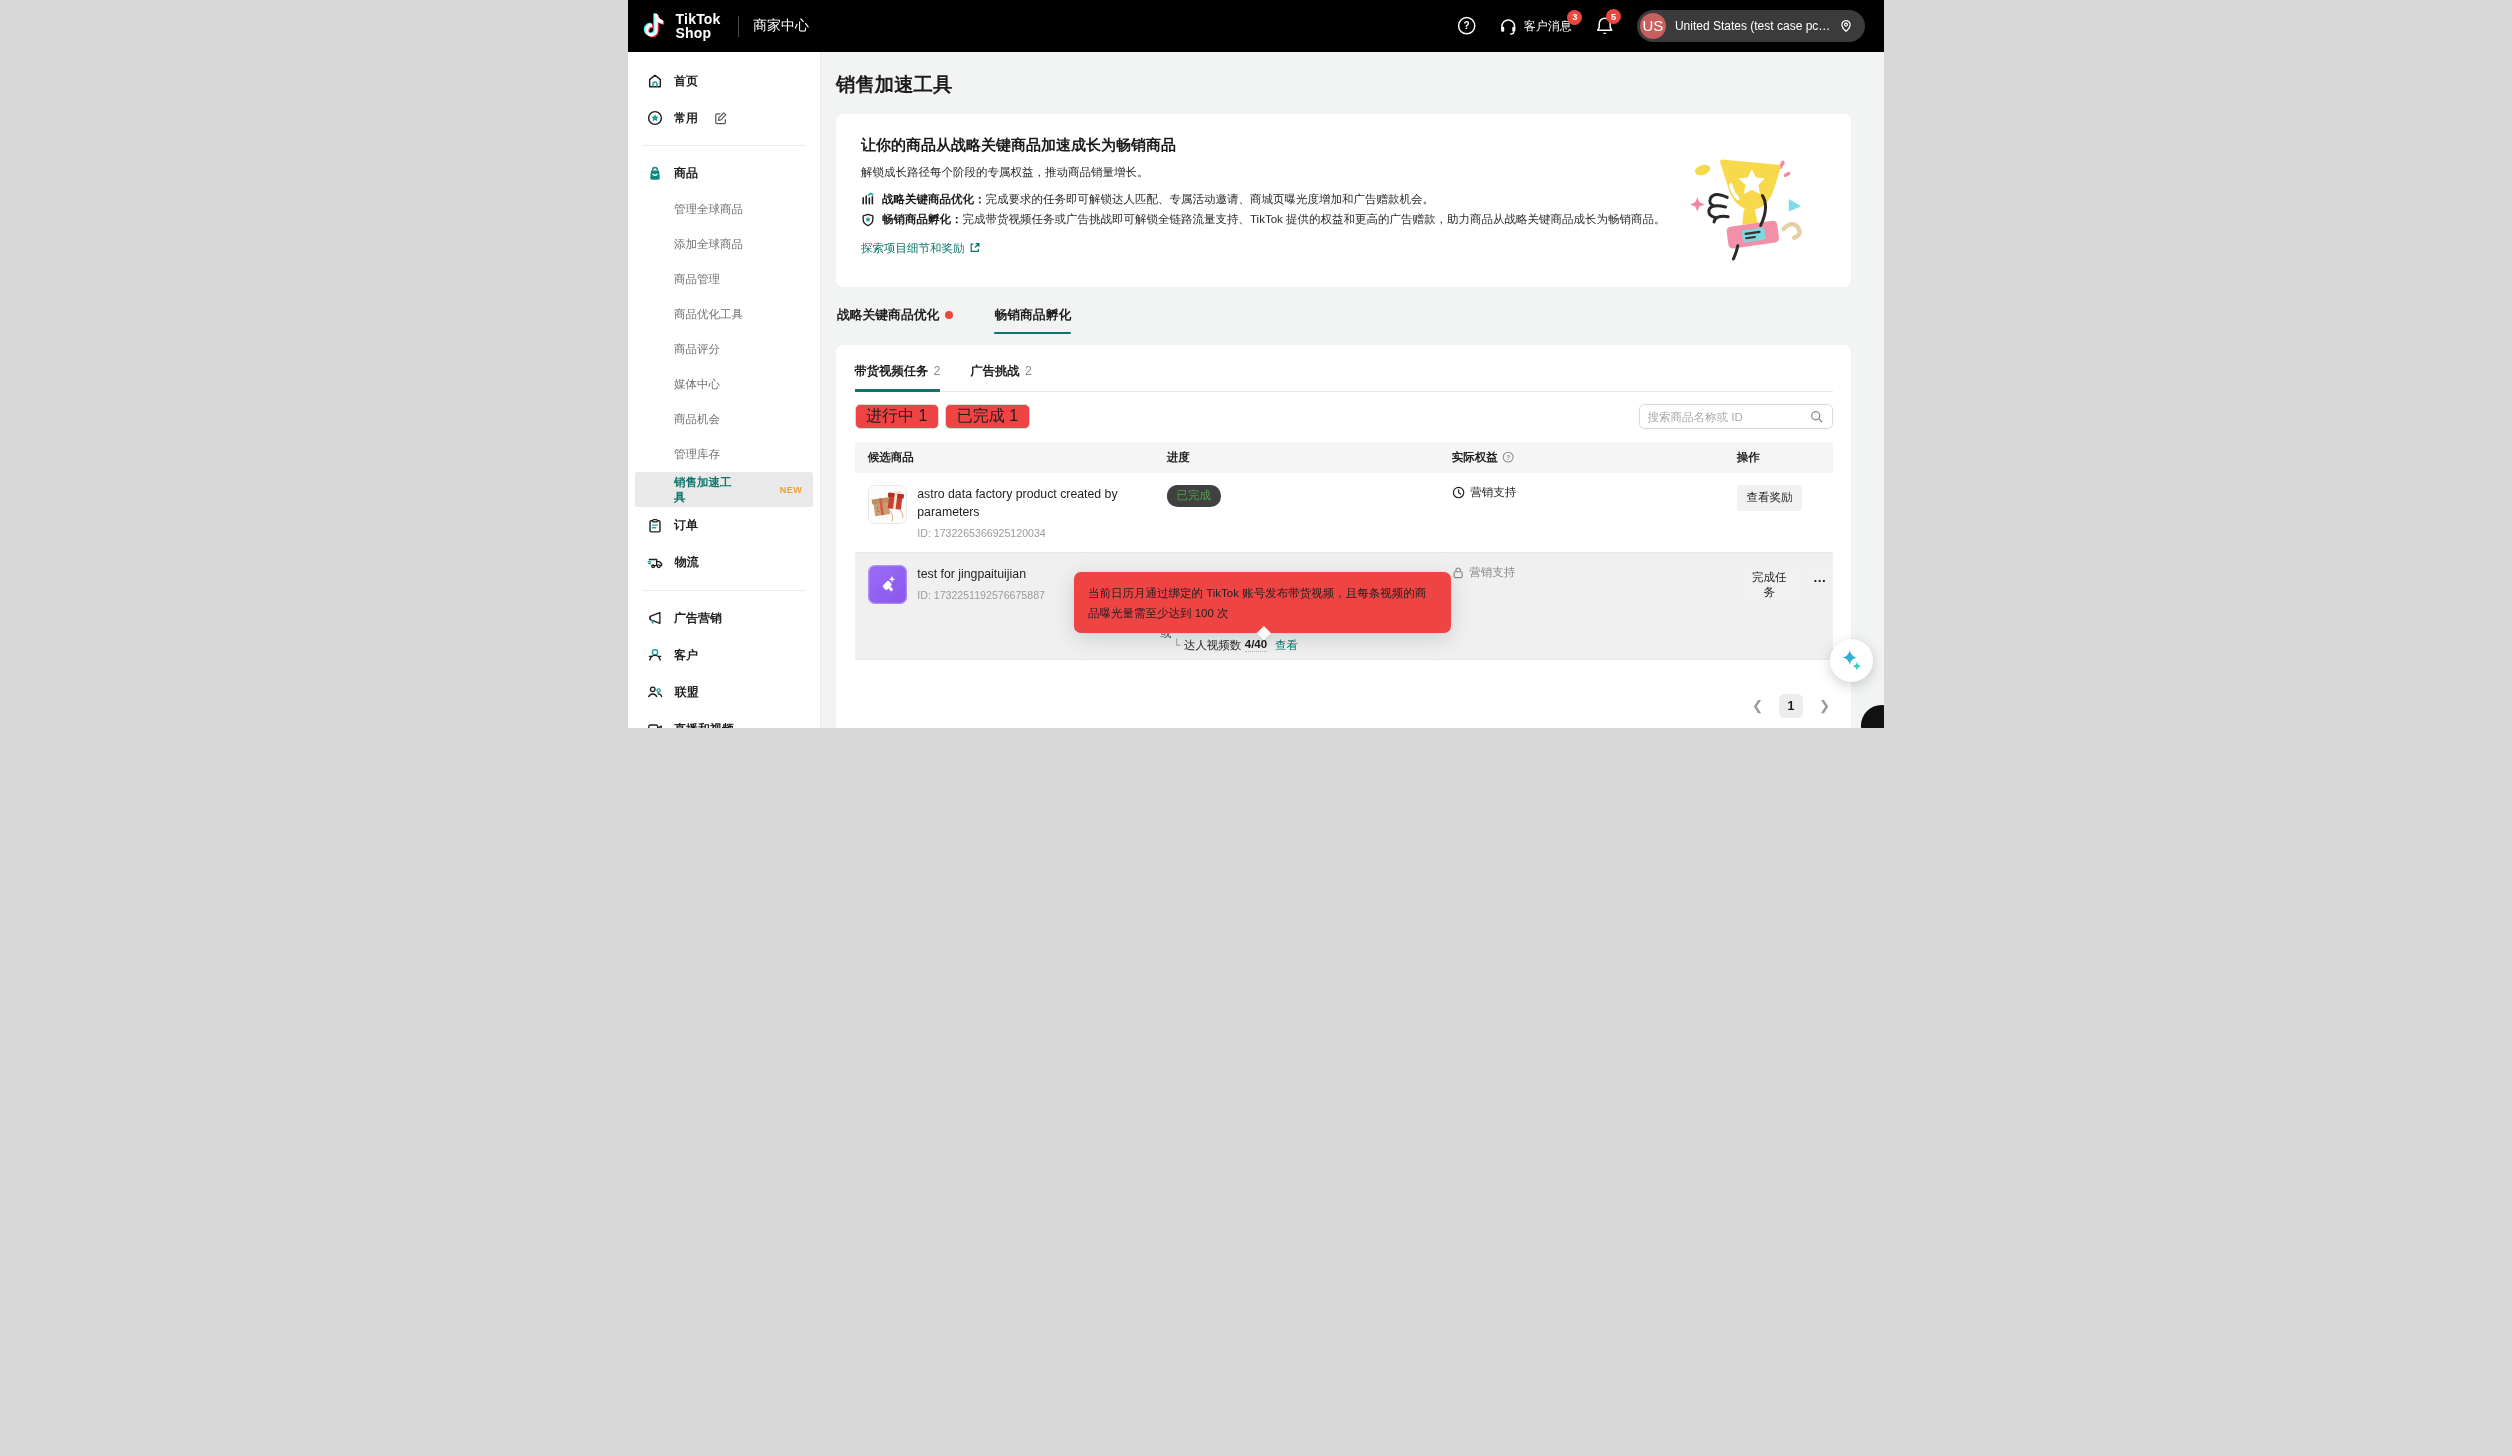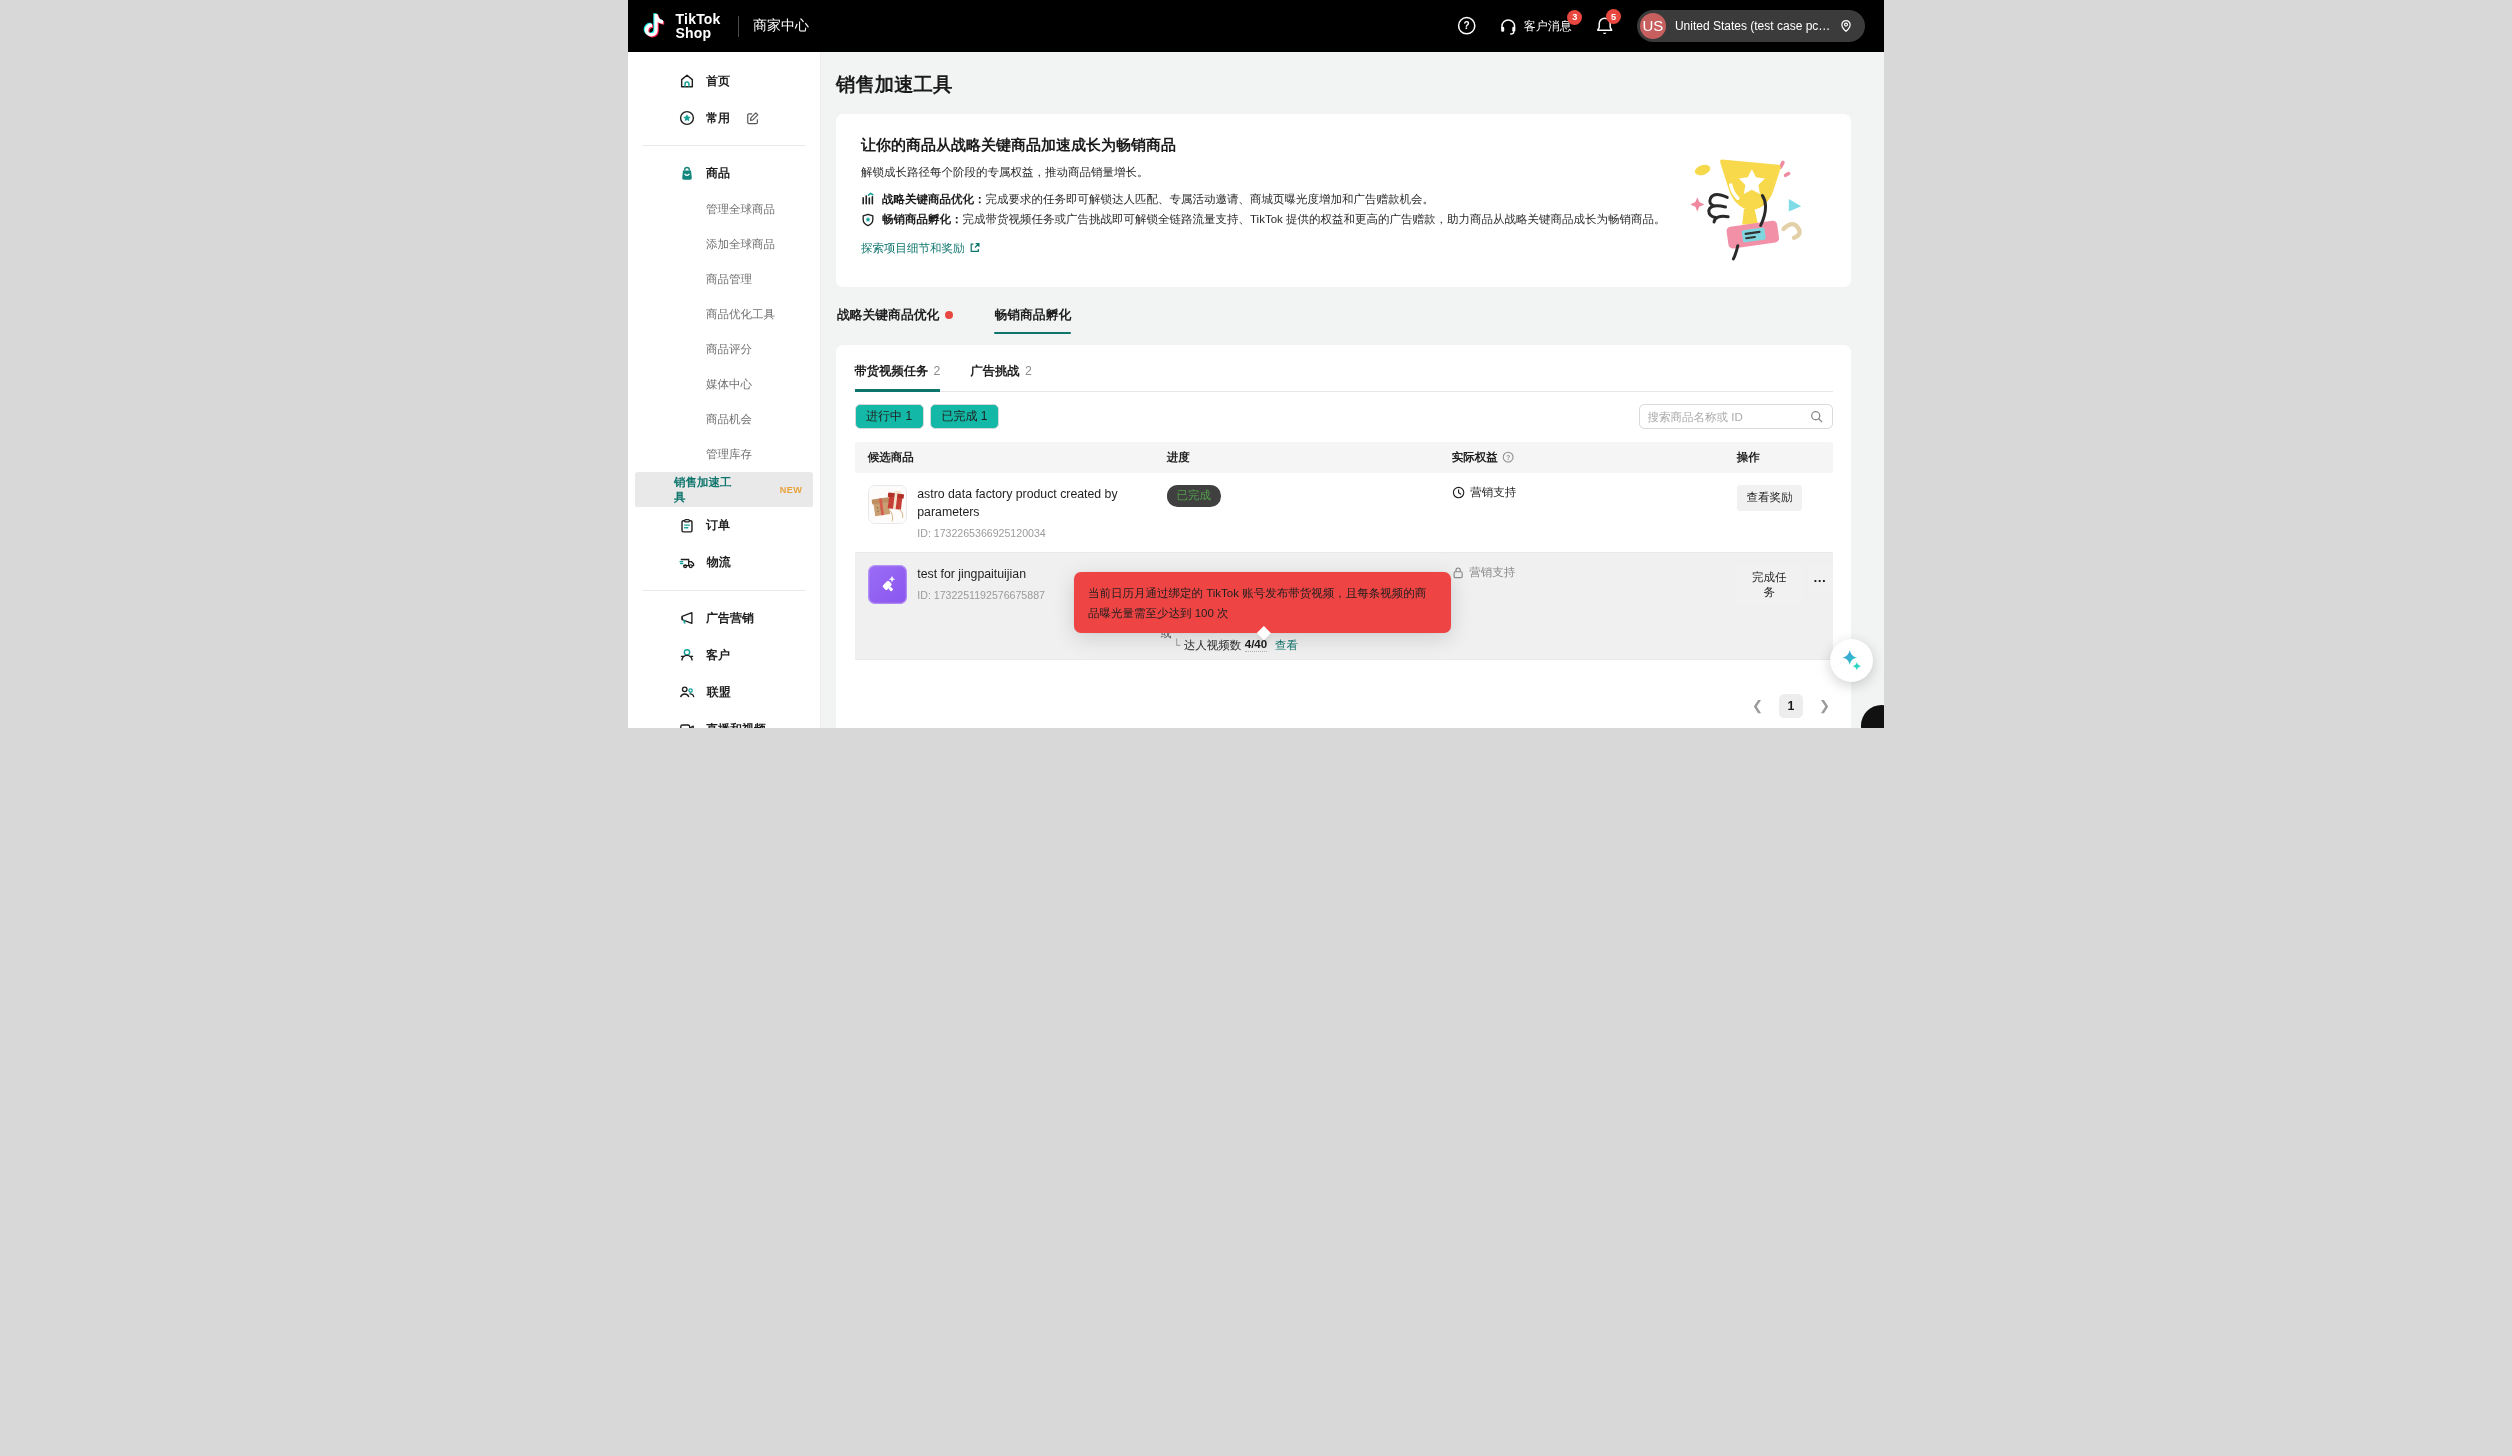--- a/index.html
+++ b/index.html
@@ -18,21 +18,21 @@
   .tb-label { font-size:12px; color:#fff; }
   .tb-badge { position:absolute; top:-7px; right:-10.6px; min-width:15px; height:15px; padding:0 3.5px; border-radius:8px; background:#e8483f; color:#fff; font-size:9.2px; font-weight:700; display:flex; align-items:center; justify-content:center; }
   .tb-badge.on-bell { right:-7px; }
   .account-pill { display:flex; align-items:center; gap:8.8px; background:#3b3b3b; border-radius:17.6px; height:32px; padding:0 11.5px 0 2.6px; cursor:pointer; }
   .avatar { width:26.4px; height:26.4px; border-radius:50%; background:#c75f5f; color:#fff; font-size:15px; font-weight:400; display:flex; align-items:center; justify-content:center; }
   .region { font-size:12px; color:#fff; white-space:nowrap; }
 
   
   .body-wrap { display:flex; height:677px; }
   .sidebar { width:193px; background:#fff; border-right:0.9px solid #ececec; padding-top:10.6px; overflow:hidden; flex:none; }
-  .sb-item { height:37px; display:flex; align-items:center; gap:10.6px; padding:0 10.6px 0 19.4px; font-size:12px; color:#1f1f1f; font-weight:600; cursor:pointer;margin-left:32px; }
+  .sb-item { height:37px; display:flex; align-items:center; gap:10.6px; padding:0 10.6px 0 19.4px; font-size:12px; color:#1f1f1f; font-weight:600; cursor:pointer; }
   .sb-sub { height:35px; padding-left:46px; font-size:11.5px; color:#707070; font-weight:400; }
   .sb-sub.active { background:#e9e9e9; margin:0 7px; padding-left:39px; border-radius:2.6px; color:#0e756c; font-weight:600; }
   .sb-new { color:#e9a23b; font-size:9.2px; font-weight:700; letter-spacing:0.4px; margin-left:7px;padding-left:24px; }
   .sb-div { height:0.9px; background:#ebebeb; margin:8.8px 14px; }
   .sb-edit { margin-left:5.3px; display:flex; }
 
   
   .main { flex:1; padding:0 33px 0 15px; overflow:hidden; }
   .page-title { font-size:19.4px; font-weight:700; color:#1b1b1b; margin:19.4px 0 16px; }
   .banner { background:#fff; border-radius:7px; padding:22px 25px 17.6px; display:flex; min-height:173px; }
@@ -50,21 +50,21 @@
   .tab .dot { width:8px; height:8px; border-radius:50%; background:#e8483f; }
   .tab.active::after { content:""; position:absolute; left:0; right:0; bottom:0; height:2.6px; border-radius:1.8px; background:#0e756c; }
 
   .card { position:relative; background:#fff; border-radius:7px; margin-top:10.6px; height:440px; padding:0 18.5px; }
   .subtabs { display:flex; gap:30px; border-bottom:0.9px solid #e6e6e6; padding-top:17.6px; }
   .subtab { position:relative; font-size:12.3px; font-weight:700; color:#1f1f1f; padding-bottom:11.5px; cursor:pointer; }
   .subtab .cnt { color:#8c8c8c; font-weight:400; margin-left:5.3px; }
   .subtab.active::after { content:""; position:absolute; left:0; right:0; bottom:-0.9px; height:2.6px; background:#0e756c; }
 
   .toolbar { display:flex; align-items:center; margin-top:12.3px; }
-  .filter-btn { height:25px; padding:0 10.6px; border:0.9px solid #d9d9d9; border-radius:5.3px; background:#14b8a6; font-size:12px; color:#1f1f1f; display:flex; align-items:center; margin-right:6.2px; cursor:pointer; font-family:inherit; }
+  .filter-btn { height:25px; padding:0 10.6px; border:0.9px solid #d9d9d9; border-radius:5.3px; background:#ef4444; font-size:16px; color:#1f1f1f; display:flex; align-items:center; margin-right:6.2px; cursor:pointer; font-family:inherit; }
   .search-box { margin-left:auto; width:194px; height:25px; border:0.9px solid #d9d9d9; border-radius:5.3px; display:flex; align-items:center; padding:0 8px; background:#fff; }
   .search-box input { border:0; outline:0; flex:1; font-size:11.5px; color:#333; font-family:inherit; background:transparent; }
   .search-box input::placeholder { color:#aaa; }
 
   .table { margin-top:12.3px; font-size:11.5px; }
   .t-head { display:grid; grid-template-columns:299px 285px 285px 1fr; background:#f5f5f5; height:31px; align-items:center; border-radius:1.8px; font-weight:700; color:#1f1f1f; }
   .t-head > div { padding-left:13.2px; display:flex; align-items:center; gap:4.4px; }
   .t-row { display:grid; grid-template-columns:299px 285px 285px 1fr; border-bottom:0.9px solid #e9e9e9; position:relative; }
   .t-row > div { padding:12.3px 0 0 13.2px; }
   .t-row.hovered { background:#f0f0f0; }

